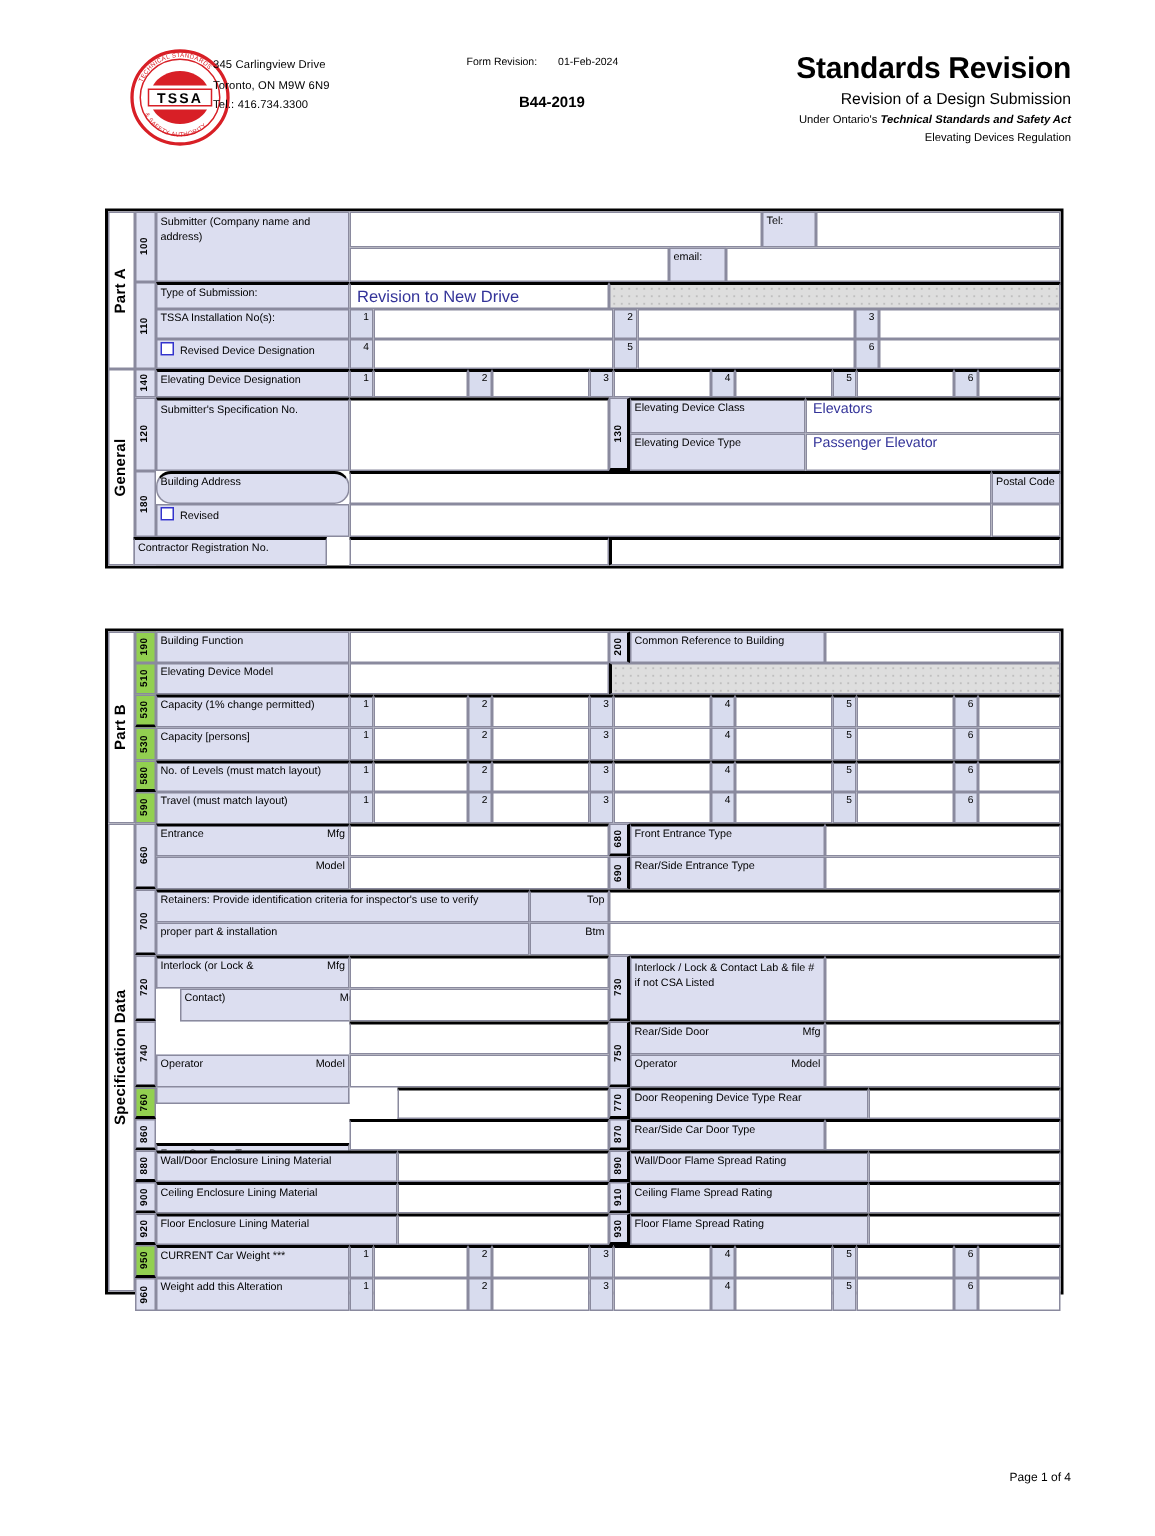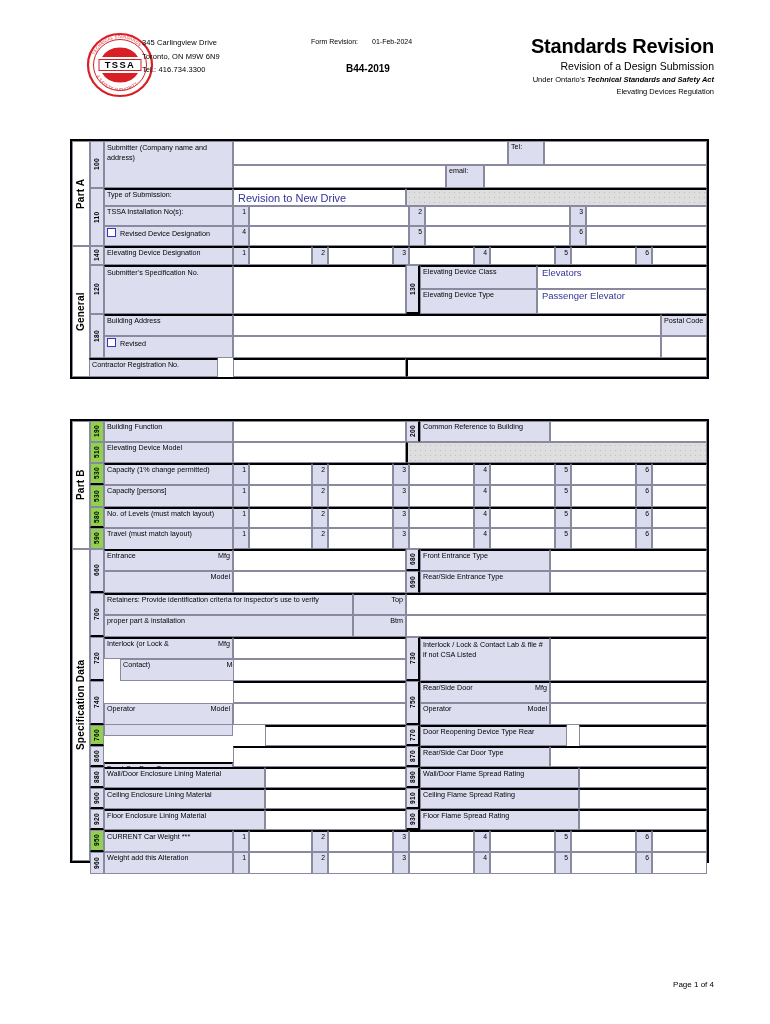--- a/index.html
+++ b/index.html
@@ -180,21 +180,21 @@
   <div class="cell white thickT" style="left:580px; top:105px; width:55px; height:19px;"></div>
 
   <div class="cell lav two-line thickT" style="left:32px; top:124px; width:129px; height:49px; white-space:normal;">Submitter's Specification No.</div>
   <div class="cell white thickT" style="left:161px; top:124px; width:173px; height:49px;"></div>
   <div class="cell vert lav code thickT thickL" style="left:334px; top:124px; width:14px; height:49px;">130</div>
   <div class="cell lav thickT" style="left:348px; top:124px; width:117px; height:24px;">Elevating Device Class</div>
   <div class="cell white bluetxt2 thickT" style="left:465px; top:124px; width:170px; height:24px;">Elevators</div>
   <div class="cell lav" style="left:348px; top:148px; width:117px; height:25px;">Elevating Device Type</div>
   <div class="cell white bluetxt2" style="left:465px; top:148px; width:170px; height:25px;">Passenger Elevator</div>
 
-  <div class="cell lav thickT" style="left:32px; top:173px; width:129px; height:22px;">Building Address</div>
+  <div class="cell lav thickT" style="left:32px; top:173px; width:129px; height:22px;border-radius:10px;">Building Address</div>
   <div class="cell white thickT" style="left:161px; top:173px; width:428px; height:22px;"></div>
   <div class="cell lav thickT" style="left:589px; top:173px; width:46px; height:22px;">Postal Code</div>
   <div class="cell lav" style="left:32px; top:195px; width:129px; height:22px;">
     <span class="chk"></span><span>Revised</span>
   </div>
   <div class="cell white" style="left:161px; top:195px; width:428px; height:22px;"></div>
   <div class="cell white" style="left:589px; top:195px; width:46px; height:22px;"></div>
 
   <div class="cell lav thickT" style="left:17px; top:217px; width:129px; height:19px;">Contractor Registration No.</div>
   <div class="cell white thickT" style="left:161px; top:217px; width:173px; height:19px;"></div>
@@ -339,21 +339,21 @@
   <div class="cell white" style="left:161px; top:282px; width:173px; height:22px;"></div>
   <div class="cell lav" style="left:348px; top:282px; width:130px; height:22px;">
     <span>Operator</span>
     <span style="float:right;">Model</span>
   </div>
   <div class="cell white" style="left:478px; top:282px; width:157px; height:22px;"></div>
 
   <div class="cell vert green code thickT" style="left:18px; top:304px; width:14px; height:21px;">760</div>
   <div class="cell white thickT" style="left:193px; top:304px; width:141px; height:21px;"></div>
   <div class="cell vert lav code thickT thickL" style="left:334px; top:304px; width:14px; height:21px;">770</div>
-  <div class="cell lav thickT" style="left:348px; top:304px; width:147px; height:21px;">Door Reopening Device Type Rear</div>
+  <div class="cell lav thickT" style="left:348px; top:304px; width:159px; height:21px;">Door Reopening Device Type Rear</div>
   <div class="cell white thickT" style="left:507px; top:304px; width:128px; height:21px;"></div>
 
   <div class="cell vert lav code thickT" style="left:18px; top:325px; width:14px; height:21px;">860</div>
   <div class="cell lav thickT" style="left:32px; top:341px; width:129px; height:19px;">Front Car Door Type</div>
   <div class="cell white thickT" style="left:161px; top:325px; width:173px; height:21px;"></div>
   <div class="cell vert lav code thickT thickL" style="left:334px; top:325px; width:14px; height:21px;">870</div>
   <div class="cell lav thickT" style="left:348px; top:325px; width:130px; height:21px;">Rear/Side Car Door Type</div>
   <div class="cell white thickT" style="left:478px; top:325px; width:157px; height:21px;"></div>
 
   <div class="cell vert lav code thickT" style="left:18px; top:346px; width:14px; height:21px;">880</div>

